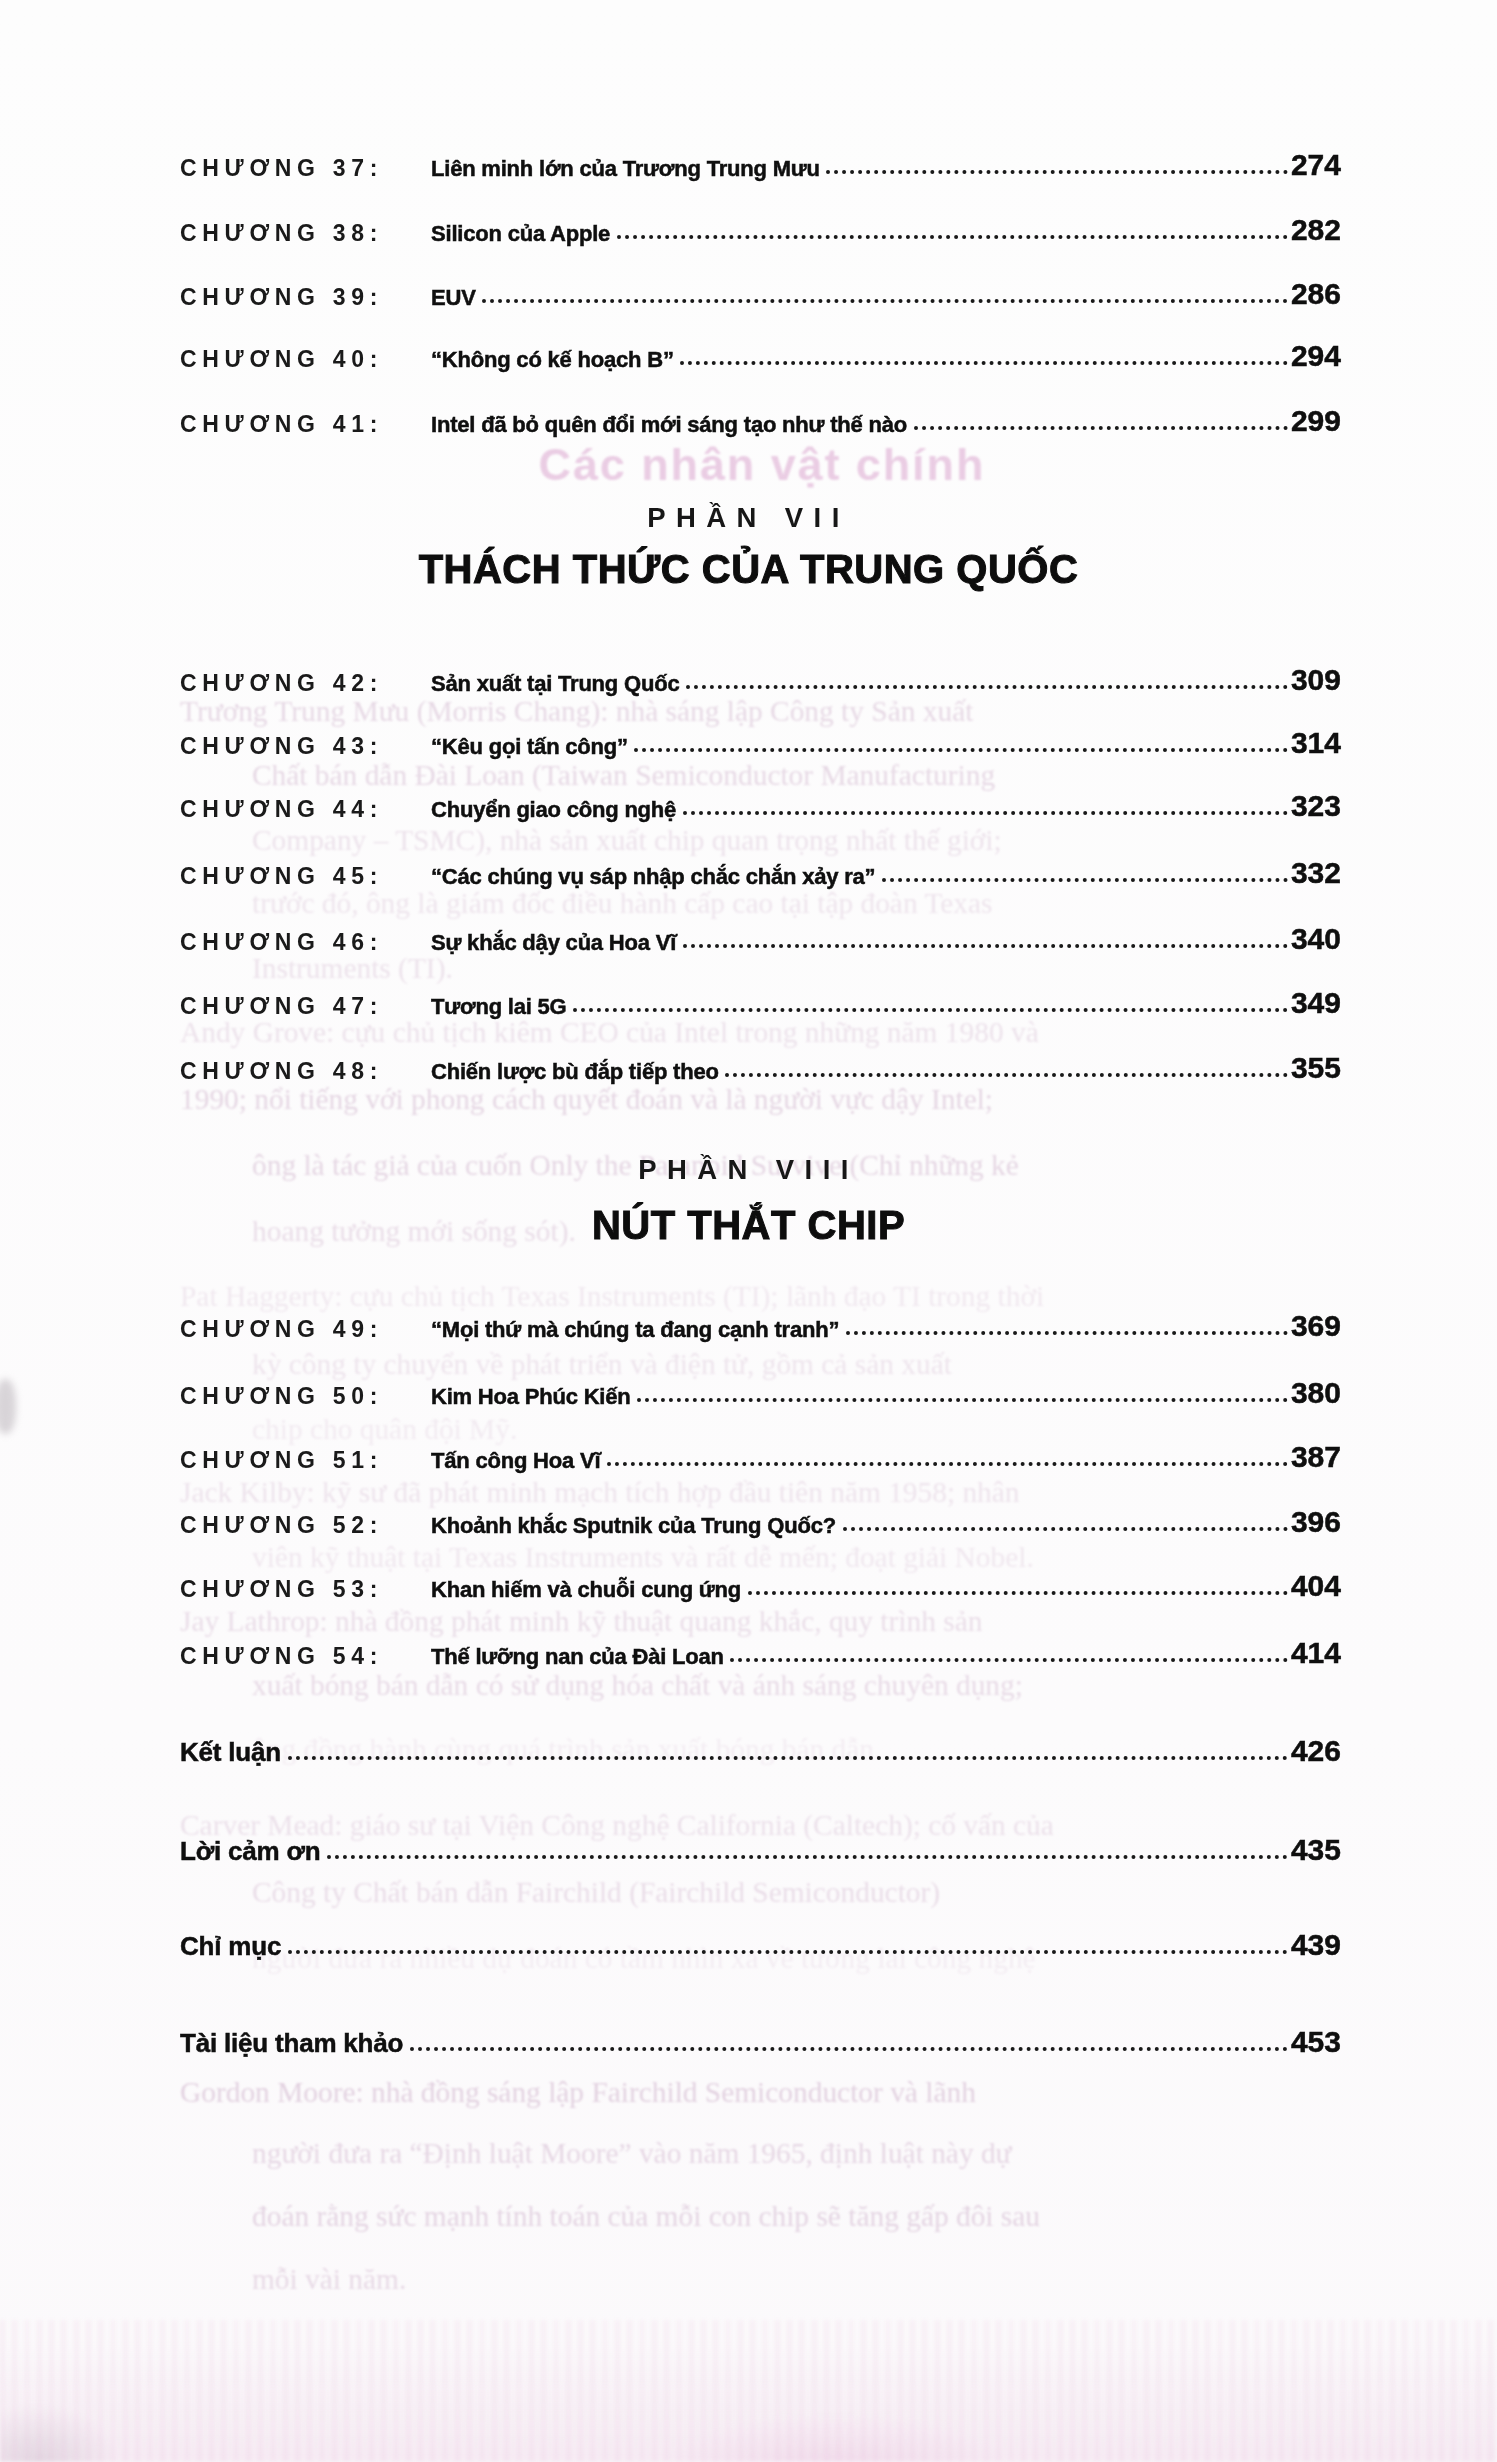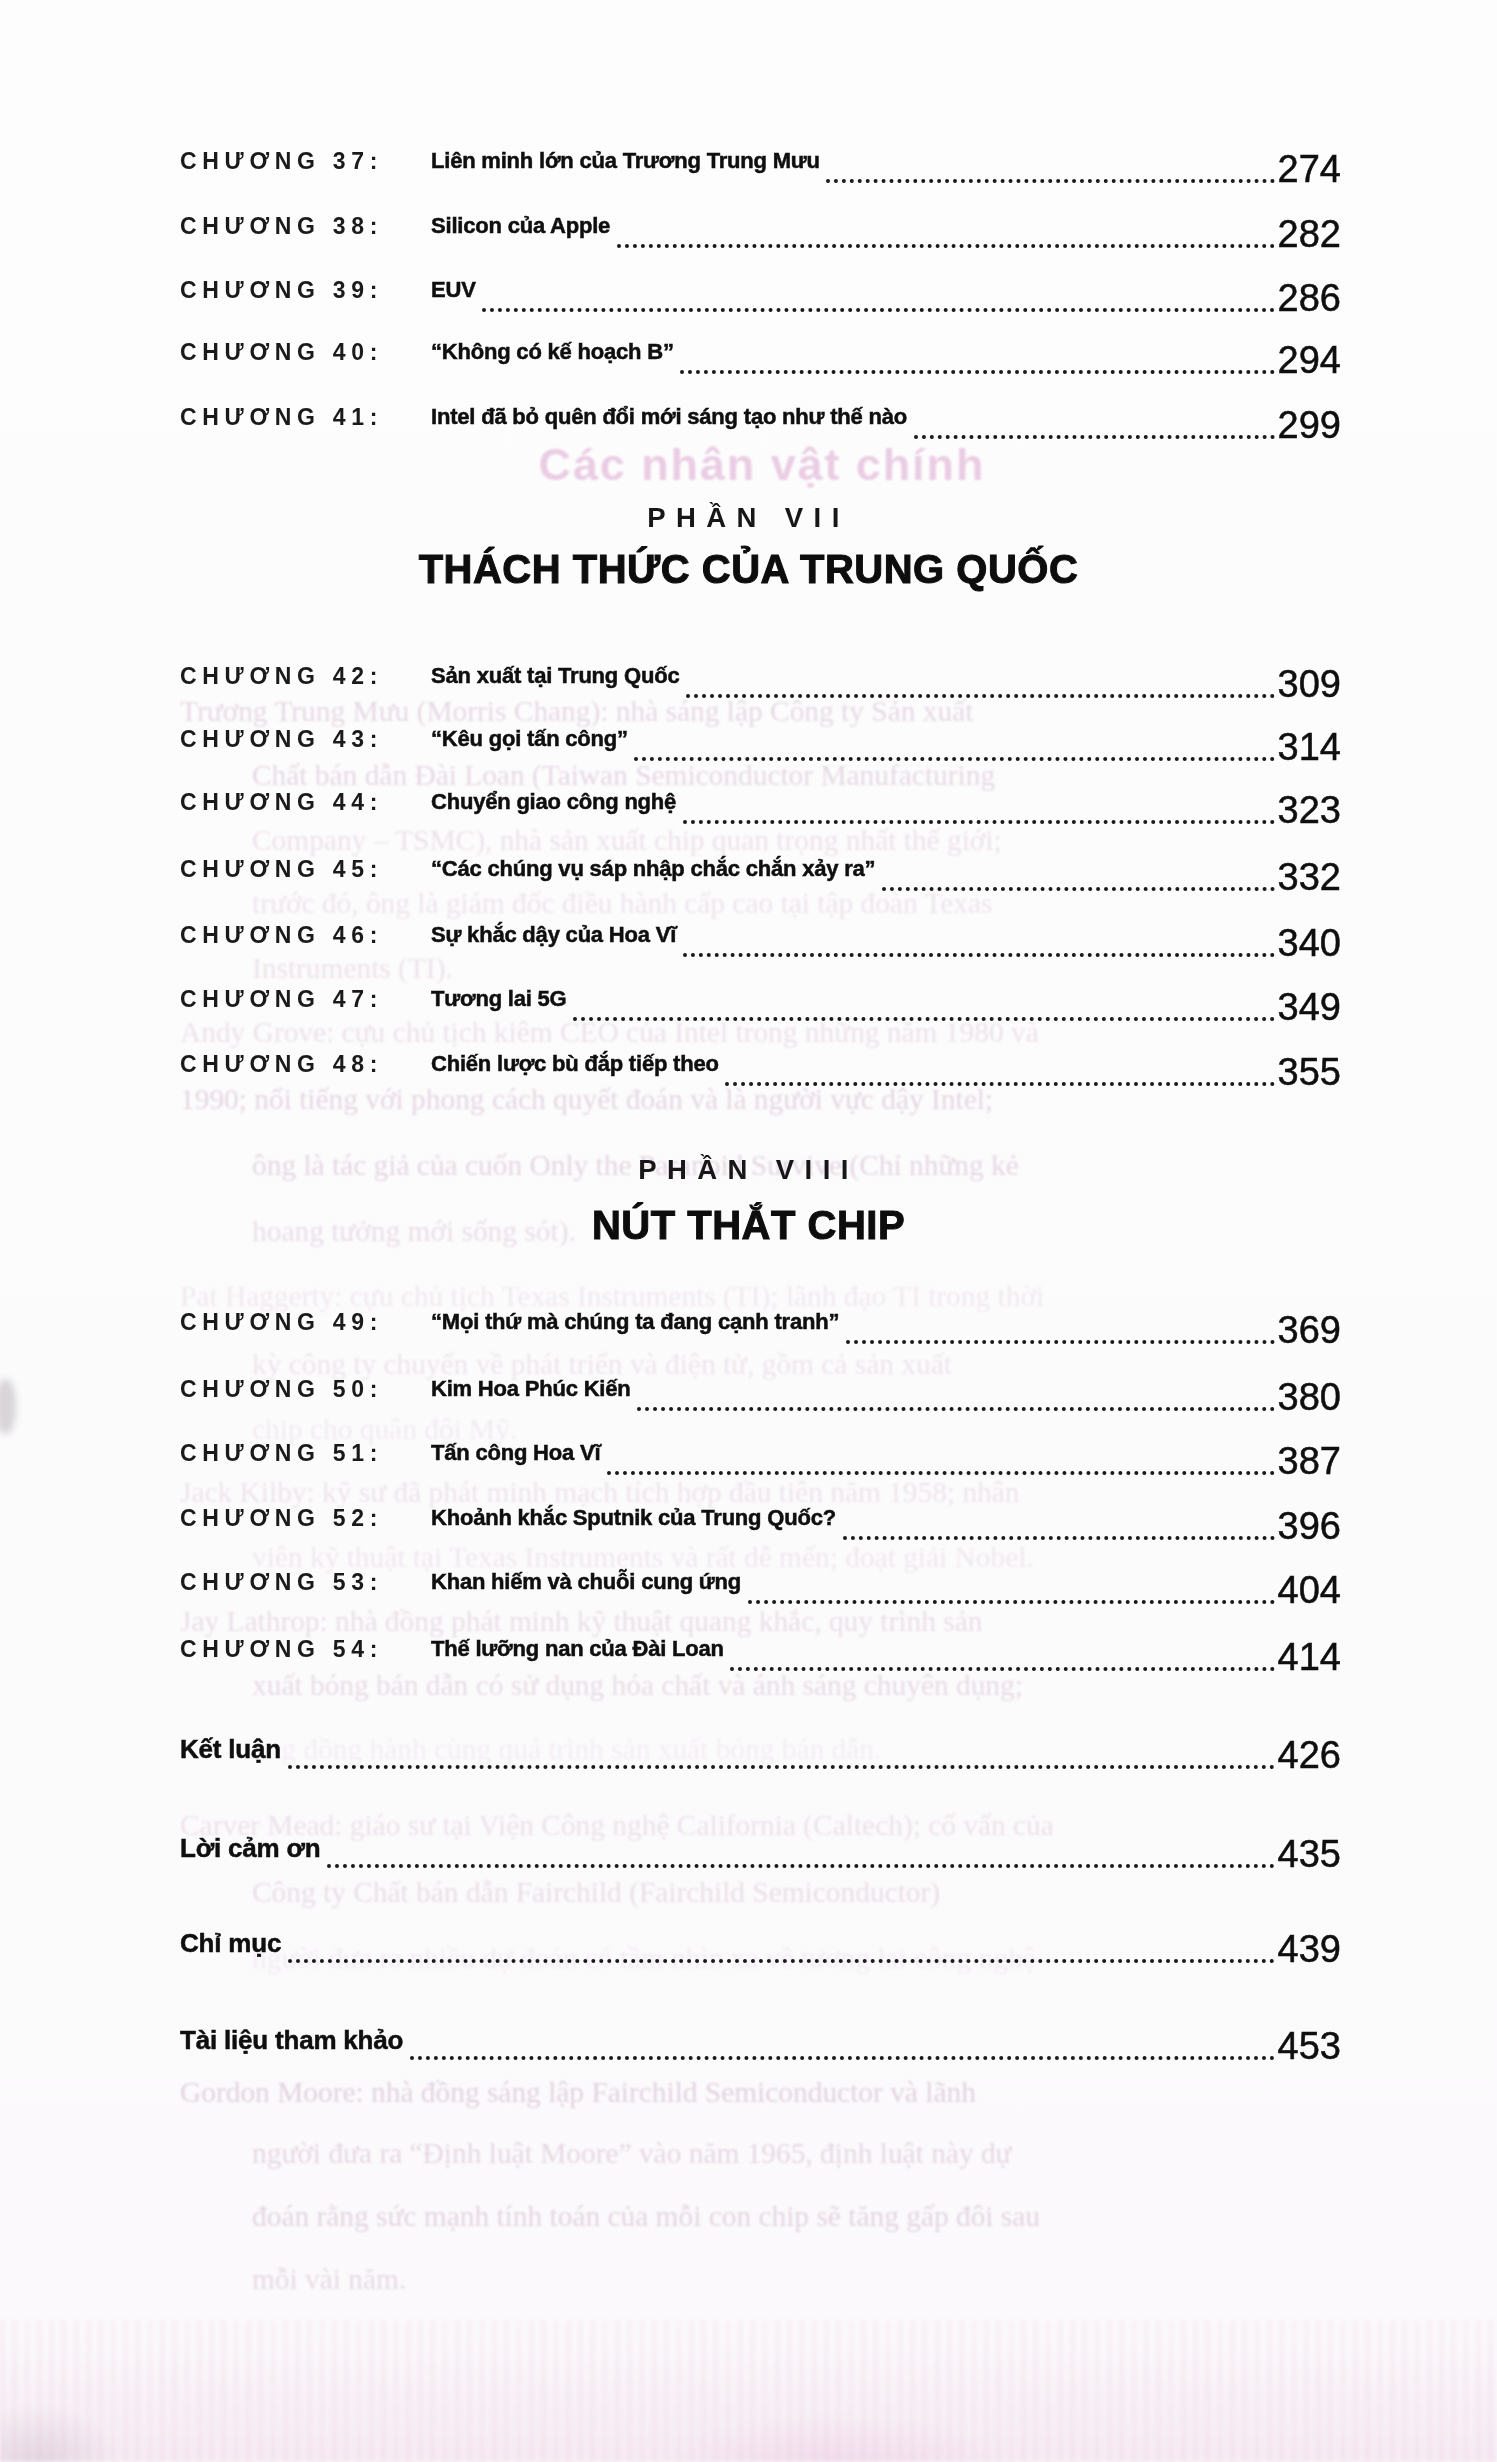--- a/index.html
+++ b/index.html
@@ -3,36 +3,36 @@
 <meta charset="utf-8">
 <style>
   html,body{margin:0;padding:0;background:#dcdcdc;}
   .page{
     position:relative;width:1497px;height:2462px;margin:0 auto;
     background:linear-gradient(180deg,#fdfdfd 0%,#fcfbfc 70%,#fbf9fb 100%);
     overflow:hidden;
     font-family:"Liberation Sans",sans-serif;
     color:#111;
   }
-  .row{position:absolute;left:180px;width:1161px;display:flex;align-items:flex-start;}
+  .row{position:absolute;left:180px;width:1161px;display:flex;align-items:flex-end;}
   .ch{
     flex:0 0 251px;font-size:23px;font-weight:700;letter-spacing:5.7px;
     color:#1a1a1a;white-space:nowrap;
   }
   .t{
     font-size:22px;font-weight:700;color:#0f0f0f;white-space:nowrap;
     -webkit-text-stroke:0.5px #0f0f0f;letter-spacing:-0.2px;
   }
   .bm .t{font-size:26px;}
   .lead{
     flex:1 1 13.3px;min-width:13.3px;border-bottom:4.7px dotted #191919;
     align-self:flex-end;margin:0 2.8px 7.6px 6.6px;height:0;
   }
   .pg{
-    font-size:38px;font-weight:400;color:#0f0f0f;
+    font-size:30px;font-weight:700;color:#0f0f0f;
     -webkit-text-stroke:0.5px #0f0f0f;
   }
   .centerblock{position:absolute;left:0;width:100%;text-align:center;}
   .kicker{font-size:27.5px;font-weight:700;letter-spacing:10.4px;color:#171717;}
   .sectitle{
     font-size:40px;font-weight:700;letter-spacing:0.5px;color:#0d0d0d;
     -webkit-text-stroke:1px #0d0d0d;
   }
   .ghost{
     position:absolute;font-family:"Liberation Serif",serif;font-size:29.4px;

